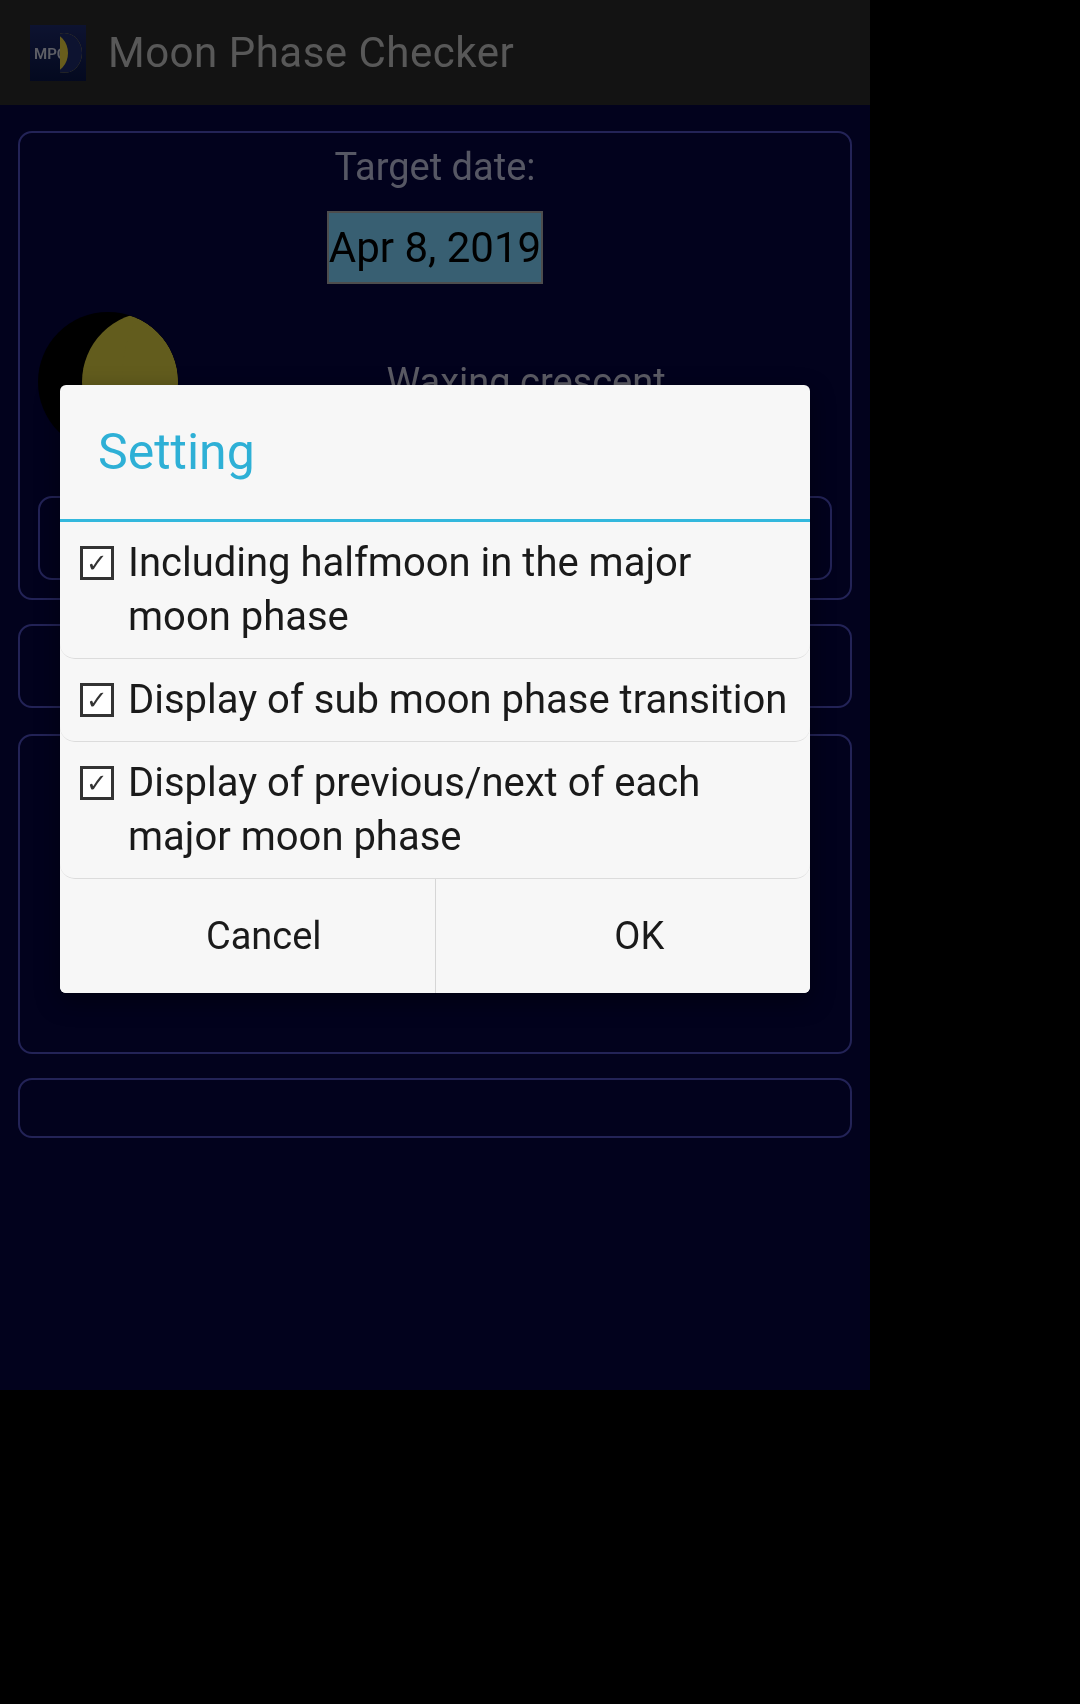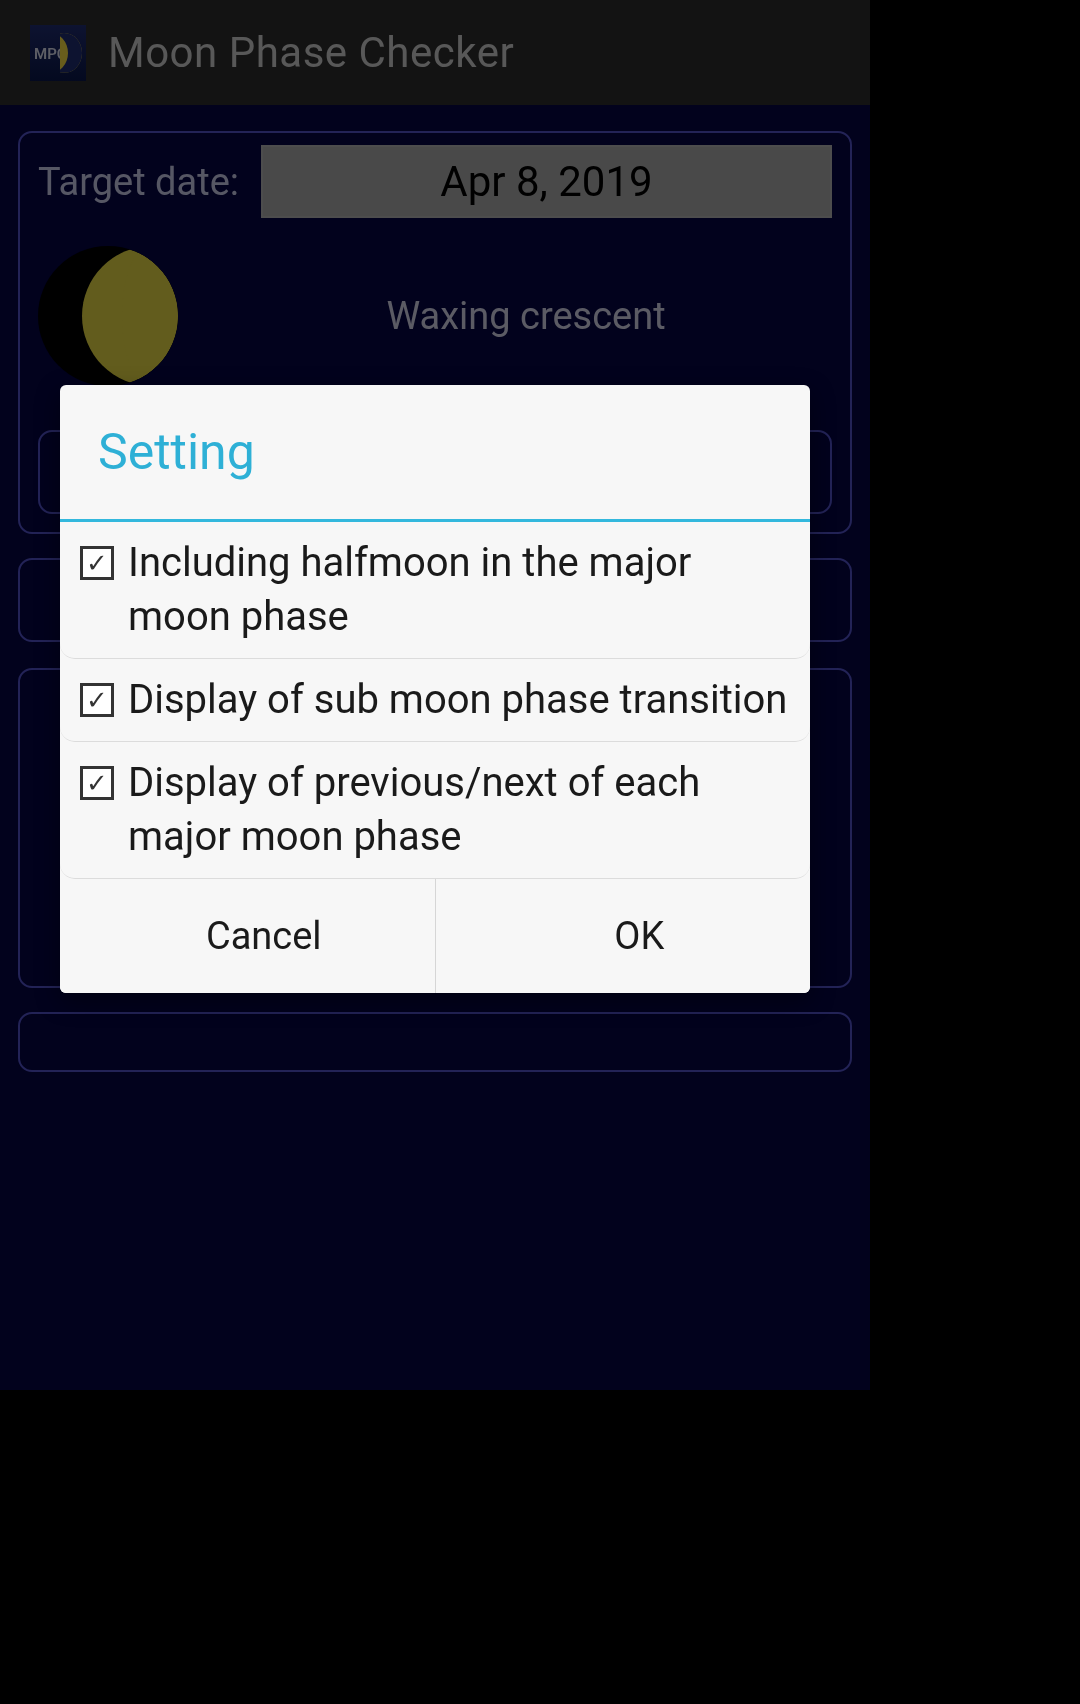--- a/index.html
+++ b/index.html
@@ -67,29 +67,30 @@
     border-radius: 14px;
     margin-top: 26px;
     padding: 12px 18px 18px;
     color:#c6c6dc;
   }
 
   .target-row{
     display:flex;
     align-items:center;
     gap:22px;
+    flex-direction:column;
   }
   .target-label{
     font-size:38px;
     color:#bfc0dd;
   }
   .date-field{
     flex:1;
     border:2px solid #aaa;
-    background:#a3a3a3;
+    background:#7dd3fc;
     color:#000;
     text-align:center;
     font-size:42px;
     padding:10px 0;
   }
 
   .moon-row{
     display:flex;
     align-items:center;
     gap:42px;

